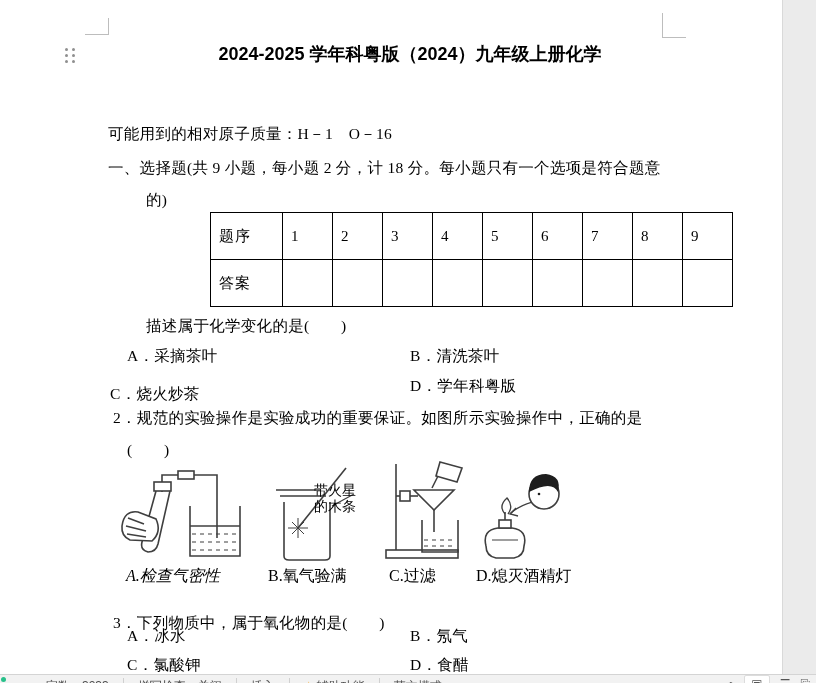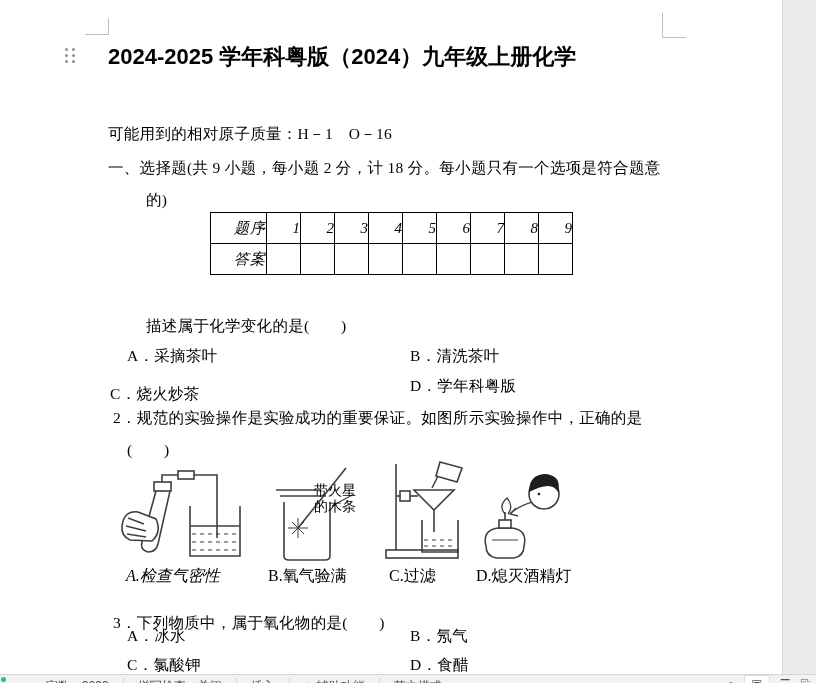--- a/index.html
+++ b/index.html
@@ -20,34 +20,34 @@
   .mark-tr {
     position:absolute; left:662px; top:13px; width:23px; height:24px;
     border-left:1px solid #bdbdbd; border-bottom:1px solid #bdbdbd;
   }
   .drag-handle {
     position:absolute; left:65px; top:48px;
     display:grid; grid-template-columns:3px 3px; grid-gap:3px 4px;
   }
   .drag-handle i { width:3px; height:3px; border-radius:50%; background:#8f8f8f; }
   .title {
-    position:absolute; left:108px; width:604px; 
+    position:absolute; left:108px; width:604px; text-align:center;
     font-family:"Liberation Sans","DejaVu Sans",sans-serif;
-    font-weight:bold; font-size:22px; white-space:nowrap;
+    font-weight:bold; font-size:18px; white-space:nowrap;
   }
   .ln {
     position:absolute; white-space:nowrap; font-size:15.5px; letter-spacing:0.3px;
   }
   table.answers {
     position:absolute; left:210px; top:212px;
     border-collapse:collapse; font-size:15px;
   }
   table.answers td {
-    border:1.6px solid #000; text-align:right; padding:0;
-    width:33px; height:30px;font-style:italic;
+    border:1.6px solid #000; text-align:left; padding:8px;
+    width:33px; height:30px;
   }
   table.answers td.lbl { width:55px; letter-spacing:1px; }
   .fig { position:absolute; }
   .fig svg { display:block; }
   .fig-label {
     position:absolute; font-size:14px; line-height:16px; white-space:nowrap;
   }
   .cap { position:absolute; font-size:16px; white-space:nowrap; }
   .statusbar {
     position:absolute; left:0; top:674px; width:816px; height:26px;

